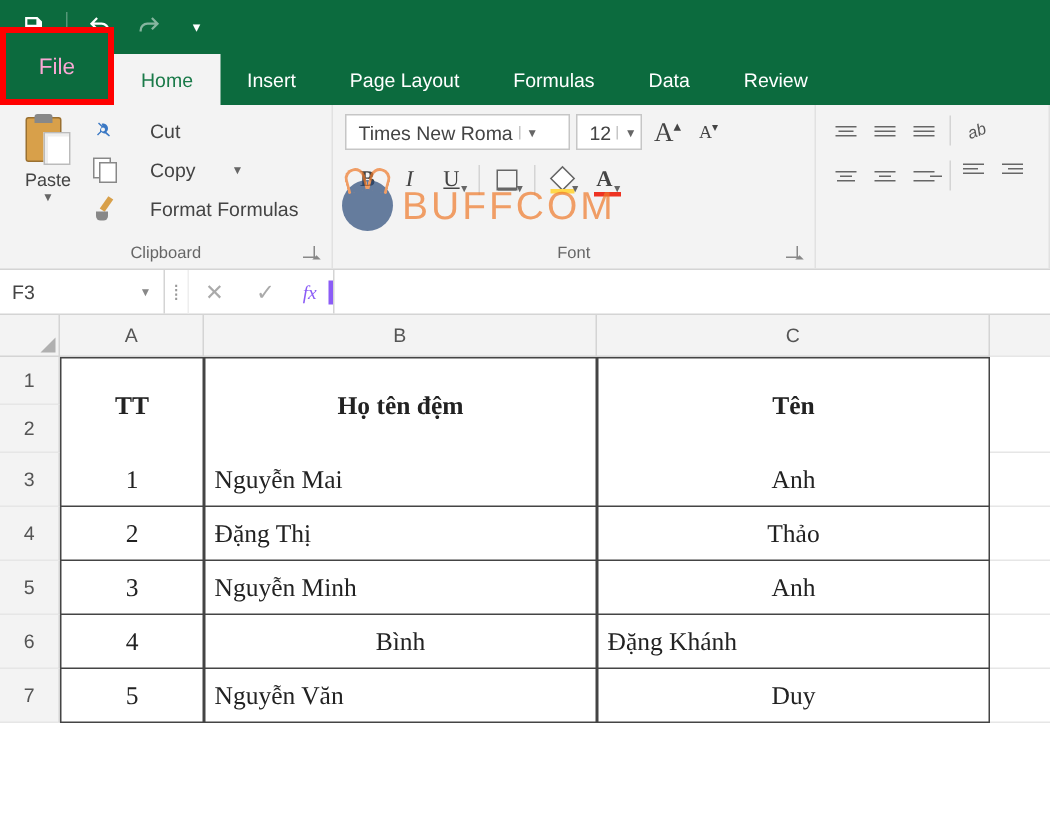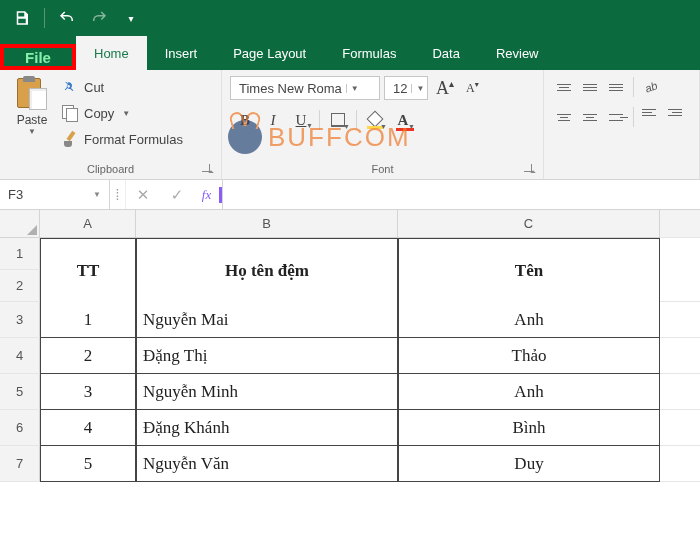--- a/index.html
+++ b/index.html
@@ -6,21 +6,21 @@
   body { font-family: "Segoe UI", Tahoma, sans-serif; font-size: 13px; background: #fff; width: 700px; height: 560px; overflow: hidden; }
 
   
   .titlebar { height: 36px; background: #0c6b3e; display: flex; align-items: center; padding: 0 8px; gap: 4px; }
   .qat-btn { width: 28px; height: 28px; display: flex; align-items: center; justify-content: center; color: #fff; }
   .qat-sep { width: 1px; height: 20px; background: rgba(255,255,255,0.3); margin: 0 4px; }
   .qat-menu { color: #fff; font-size: 10px; }
 
   
   .tabrow { height: 34px; background: #0c6b3e; display: flex; align-items: flex-end; position: relative; }
-  .file-tab { width: 76px; height: 26px; background: #0c6b3e; color: #86efac; display: flex; align-items: center; justify-content: center; font-size: 15px; border: 4px solid #ff0000; position: relative; z-index: 2; font-weight: bold; }
+  .file-tab { width: 76px; height: 52px; background: #0c6b3e; color: #f9a8d4; display: flex; align-items: center; justify-content: center; font-size: 15px; border: 4px solid #ff0000; position: relative; z-index: 2; }
   .tab { height: 34px; padding: 0 18px; display: flex; align-items: center; color: #fff; font-size: 13px; cursor: pointer; }
   .tab.active { background: #f3f3f3; color: #1a7a49; }
   
   
   .ribbon { height: 110px; background: #f3f3f3; border-bottom: 1px solid #d4d4d4; display: flex; position: relative; }
   .ribgroup { border-right: 1px solid #e1e1e1; padding: 4px 8px 0 8px; display: flex; flex-direction: column; justify-content: space-between; }
   .ribgroup-label { text-align: center; font-size: 11px; color: #666; padding: 2px 0 4px 0; position: relative; }
   .dlg-launch { position: absolute; right: 0; bottom: 4px; width: 12px; height: 12px; }
   .dlg-launch::before { content: ""; position: absolute; width: 7px; height: 7px; border-right: 1px solid #888; border-bottom: 1px solid #888; left: 1px; top: 1px; }
   .dlg-launch::after { content: ""; position: absolute; width: 0; height: 0; border-left: 4px solid transparent; border-top: 4px solid #888; right: 0; bottom: 0; transform: rotate(-45deg); }
@@ -28,21 +28,21 @@
   
   .clip-body { display: flex; gap: 6px; height: 78px; }
   .paste-btn { display: flex; flex-direction: column; align-items: center; justify-content: flex-start; width: 48px; padding-top: 2px; }
   .paste-icon { width: 30px; height: 34px; position: relative; margin-bottom: 4px; }
   .paste-board { position: absolute; width: 24px; height: 30px; background: #d8a04a; border: 1px solid #9a7030; border-radius: 2px; left: 0; top: 2px; }
   .paste-clip { position: absolute; width: 12px; height: 6px; background: #888; border-radius: 2px 2px 0 0; left: 6px; top: 0; }
   .paste-sheet { position: absolute; width: 18px; height: 22px; background: #fff; border: 1px solid #bbb; right: 0; bottom: 0; box-shadow:  inset 2px 2px 0 0 #eee; }
   .paste-label { font-size: 12px; color: #444; line-height: 1.1; }
   .paste-drop { font-size: 8px; color: #666; }
   .clip-list { display: flex; flex-direction: column; gap: 4px; padding-top: 2px; }
-  .clip-item { display: flex; align-items: center; gap: 6px; font-size: 13px; color: #444; height: 22px; }
+  .clip-item { display: flex; align-items: center; gap: 22px; font-size: 13px; color: #444; height: 22px; }
   .scissors { width: 16px; height: 16px; color: #3a78c4; }
   .copy-ico { width: 16px; height: 16px; position: relative; }
   .copy-ico::before { content: ""; position: absolute; width: 10px; height: 12px; border: 1px solid #888; background: #fff; left: 0; top: 0; }
   .copy-ico::after { content: ""; position: absolute; width: 10px; height: 12px; border: 1px solid #888; background: #fff; left: 4px; top: 3px; }
   .brush-ico { width: 16px; height: 16px; position: relative; }
   .brush-ico::before { content: ""; position: absolute; width: 4px; height: 10px; background: #d8a04a; transform: rotate(35deg); left: 7px; top: 0; }
   .brush-ico::after { content: ""; position: absolute; width: 8px; height: 6px; background: #888; border-radius: 0 0 3px 3px; left: 2px; bottom: 0; }
   .tiny-drop { font-size: 8px; color: #666; margin-left: 2px; }
 
   
@@ -335,22 +335,22 @@
   <div class="cell row-d empty-col"></div>
 
   <div class="rowhdr row-d">5</div>
   <div class="cell row-d tcell center">3</div>
   <div class="cell row-d tcell">Nguyễn Minh</div>
   <div class="cell row-d tcell center">Anh</div>
   <div class="cell row-d empty-col"></div>
 
   <div class="rowhdr row-d">6</div>
   <div class="cell row-d tcell center">4</div>
+  <div class="cell row-d tcell center">Bình</div>
   <div class="cell row-d tcell">Đặng Khánh</div>
-  <div class="cell row-d tcell center">Bình</div>
   <div class="cell row-d empty-col"></div>
 
   <div class="rowhdr row-d">7</div>
   <div class="cell row-d tcell center">5</div>
   <div class="cell row-d tcell">Nguyễn Văn</div>
   <div class="cell row-d tcell center">Duy</div>
   <div class="cell row-d empty-col"></div>
 </div>
 
 </body></html>

